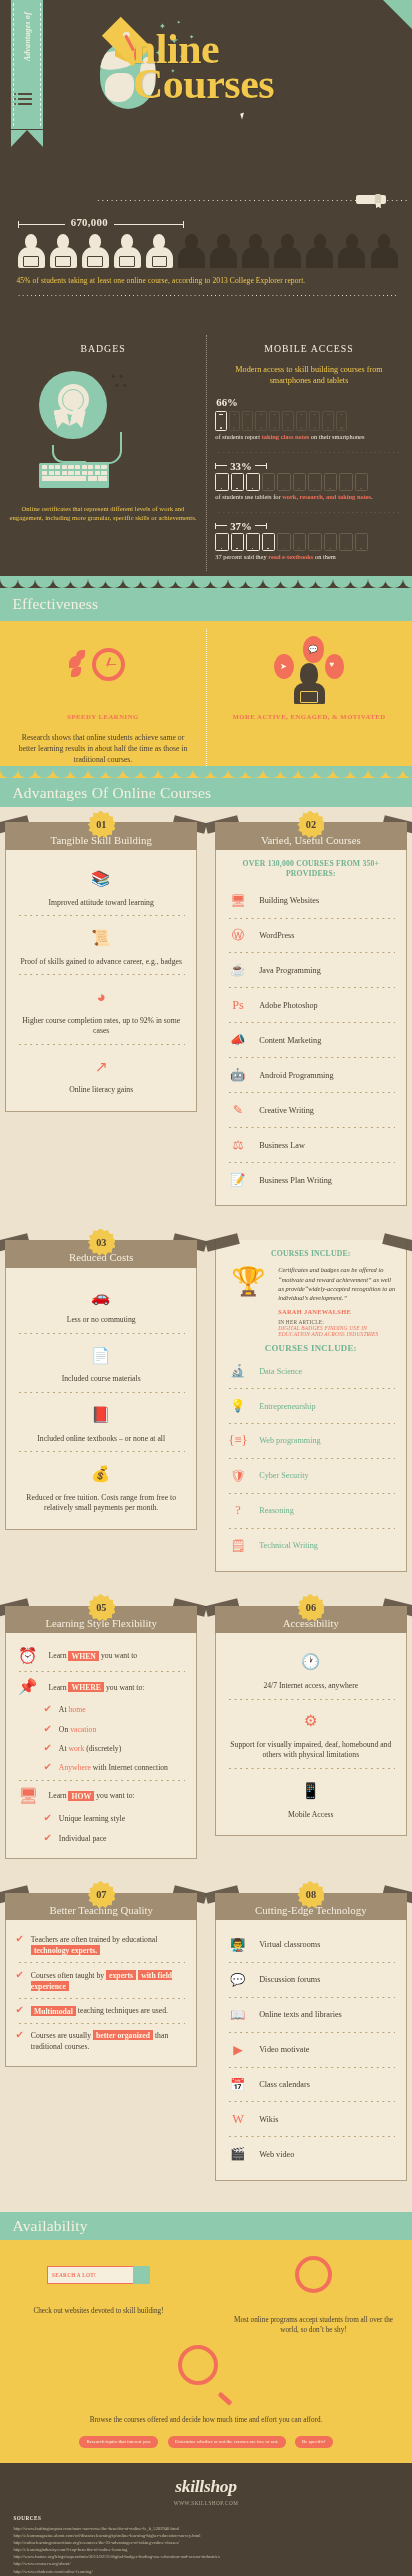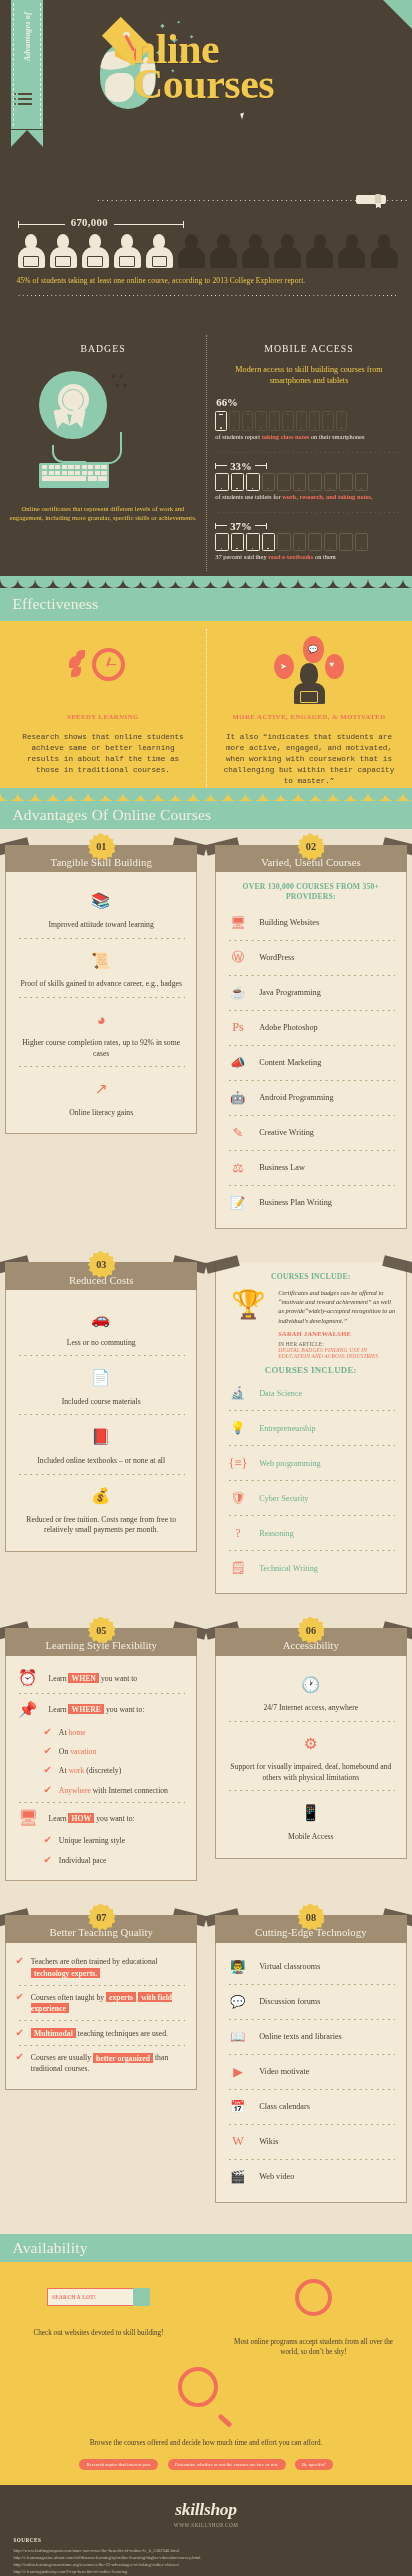--- a/index.html
+++ b/index.html
@@ -151,21 +151,21 @@
   
   .band { background:#8ecbae; padding:7.2px 0 7.2px 12.4px; }
   .band h2 { color:#f5efe0; font-size:15.5px; font-weight:normal; letter-spacing:0.2px; }
   .band.thin { padding:5.2px 0 5.2px 12.4px; }
   .eff { background:#f2c94c; position:relative; padding:15.5px 0 13.4px 0; }
   .eff .vdash2 { position:absolute; left:50%; top:8.2px; bottom:8.2px; width:0;
       border-left:1px dotted #fdf6e2; }
   .eff-col { width:50%; padding:0 13.4px; text-align:center; float:left; }
   .eff-icon { height:72px; position:relative; }
   .eff-title { color:#f2705a; font-size:6.7px; font-weight:bold; letter-spacing:0.5px; margin-top:5.2px; }
-  .eff-body { color:#4c4135; font-size:7.7px; line-height:1.45; margin-top:11.3px;font-family:Liberation Mono, monospace; }
+  .eff-body { color:#4c4135; font-size:7.7px; line-height:1.45; margin-top:11.3px; }
 
   .clock { position:absolute; left:50%; margin-left:-11.3px; top:12.4px; width:33px; height:33px;
       border:4.6px solid #f2705a; border-radius:50%; }
   .clock:before { content:""; position:absolute; left:10.3px; top:4.1px; width:1.5px; height:9.3px;
       background:#f2705a; transform-origin:bottom; transform:rotate(20deg); }
   .clock:after { content:""; position:absolute; left:11.3px; top:11.3px; width:9.3px; height:1.5px; background:#f2705a; }
   .flame { position:absolute; left:50%; margin-left:-34px; top:14.4px; width:27px; height:30px; }
   .flame i { position:absolute; background:#f2705a; border-radius:60% 0 60% 0; }
 
   .avatar { position:absolute; left:50%; margin-left:-15.5px; top:27px; width:31px; height:41px; }
@@ -533,21 +533,20 @@
         <div class="bub-txt" style="left:50%;margin-left:-29px;top:25px;color:#fdf6e2;">➤</div>
         <div class="bubble" style="left:50%;margin-left:15.5px;top:17.5px;width:19.6px;height:25px;"></div>
         <div class="bub-txt" style="left:50%;margin-left:20.6px;top:24px;">♥</div>
         <div class="avatar">
             <span class="h"></span>
             <span class="b"></span>
             <span class="l"></span>
           </div>
       </div>
       <div class="eff-title">MORE ACTIVE, ENGAGED, &amp; MOTIVATED</div>
-      <div class="eff-body">It also “indicates that students are more active, engaged, and motivated, when working with coursework that is challenging but within their capacity to master.”</div>
     </div>
     <div style="clear:both"></div>
     <div class="scallop" id="scallop-2" style="position: absolute; left: 0px; right: 0px; bottom: 0px; background: rgb(242, 201, 76);">
         <i style="left:0px;background:#8ecbae"></i>
         <i style="left:17.5px;background:#8ecbae"></i>
         <i style="left:35px;background:#8ecbae"></i>
         <i style="left:53px;background:#8ecbae"></i>
         <i style="left:70px;background:#8ecbae"></i>
         <i style="left:88px;background:#8ecbae"></i>
         <i style="left:105px;background:#8ecbae"></i>

